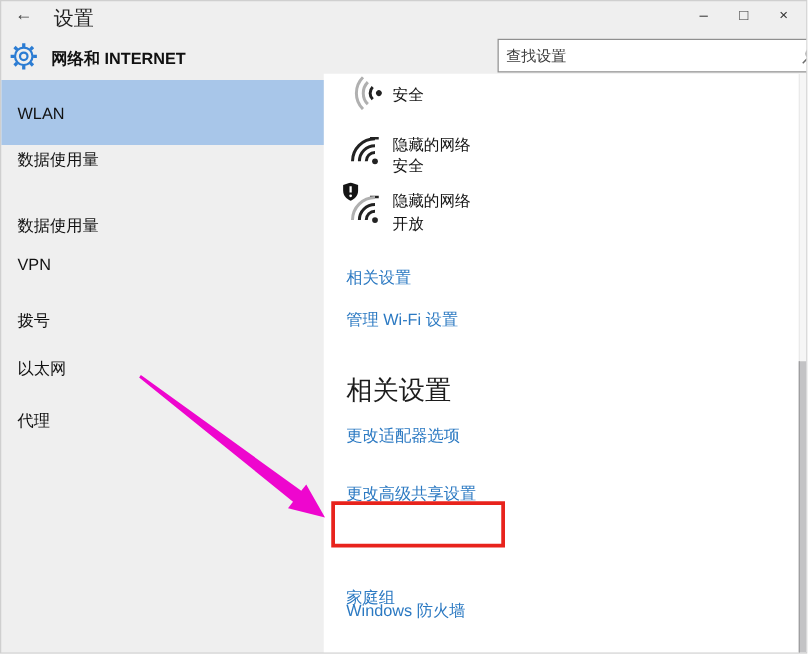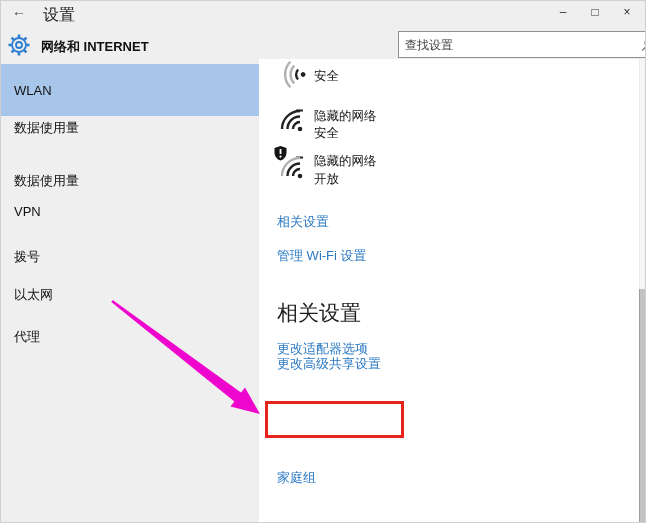--- a/index.html
+++ b/index.html
@@ -178,22 +178,23 @@
     </span>
     <span class="wifi-name" style="top:5px">隐藏的网络</span>
     <span class="wifi-status" style="top:23px">开放</span>
   </div>
 
   <span class="content-link" style="top:213px">相关设置</span>
   <span class="content-link" style="top:247px">管理 Wi-Fi 设置</span>
 
   <h2 class="section-heading" style="margin:0">相关设置</h2>
   <span class="content-link" style="top:340px">更改适配器选项</span>
-  <span class="content-link" style="top:355px">更改高级共享设置</span>
+  <span class="content-link" style="top:386px">更改高级共享设置</span>
   <span class="content-link" style="top:469px">家庭组</span>
+  <span class="content-link" style="top:480px">Windows 防火墙</span>
 
   <div class="sb-track"></div>
   <div class="sb-thumb"></div>
 
   <div class="red-box"></div>
   <svg class="arrow-overlay" viewBox="0 0 646 523">
     <polygon class="arrow-poly" points="111.7,299 240,391.6 244,386.5 259,413 229.4,405.5 233.4,400.4 110.3,301"></polygon>
   </svg>
 
 </div>

